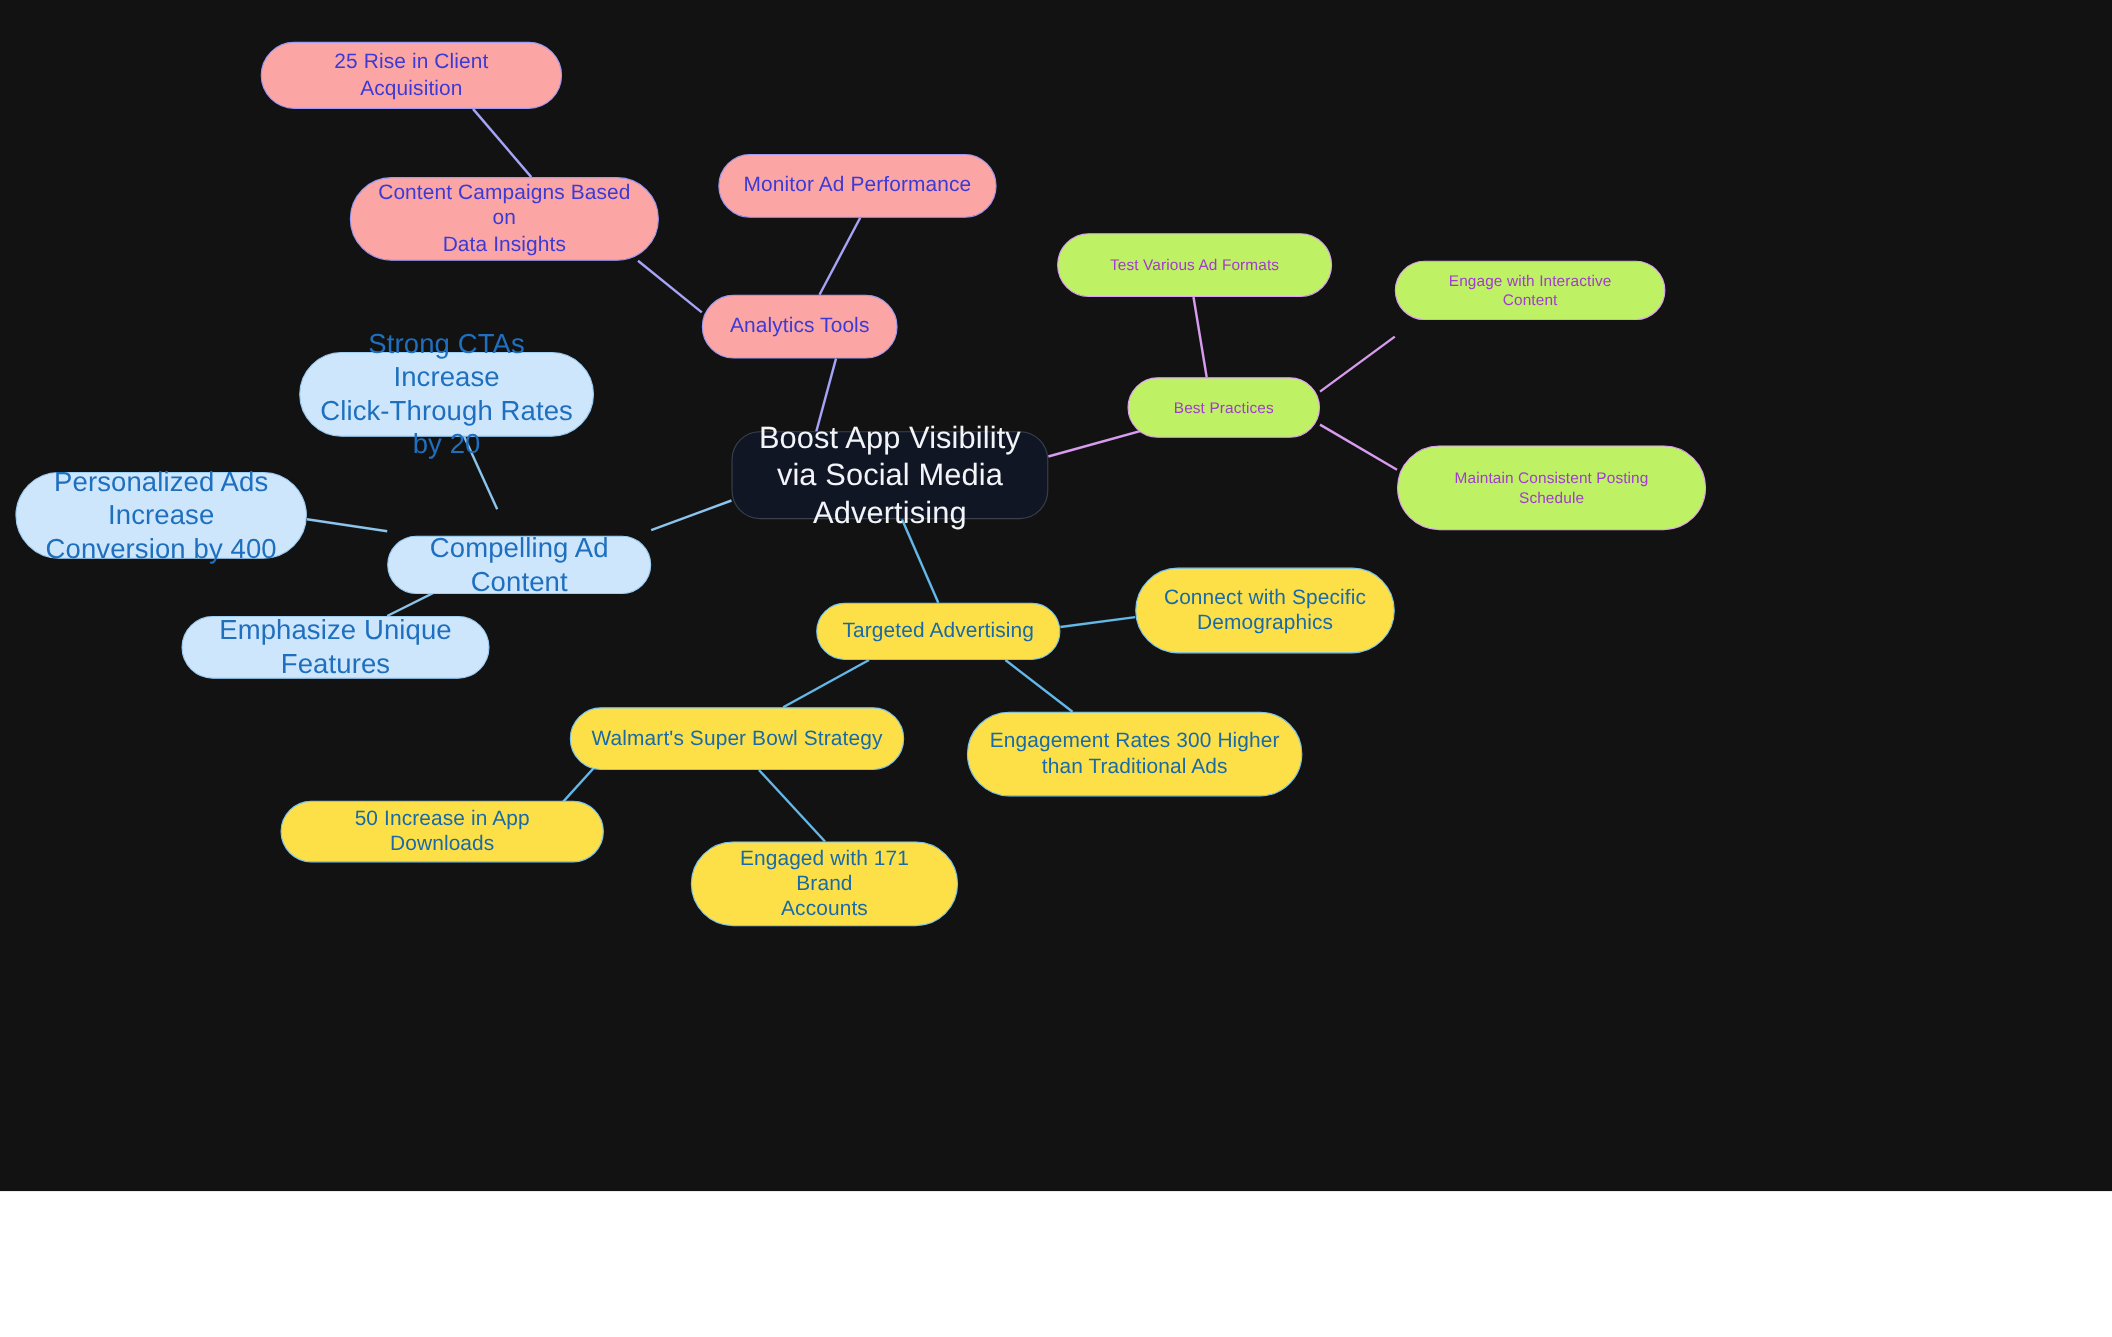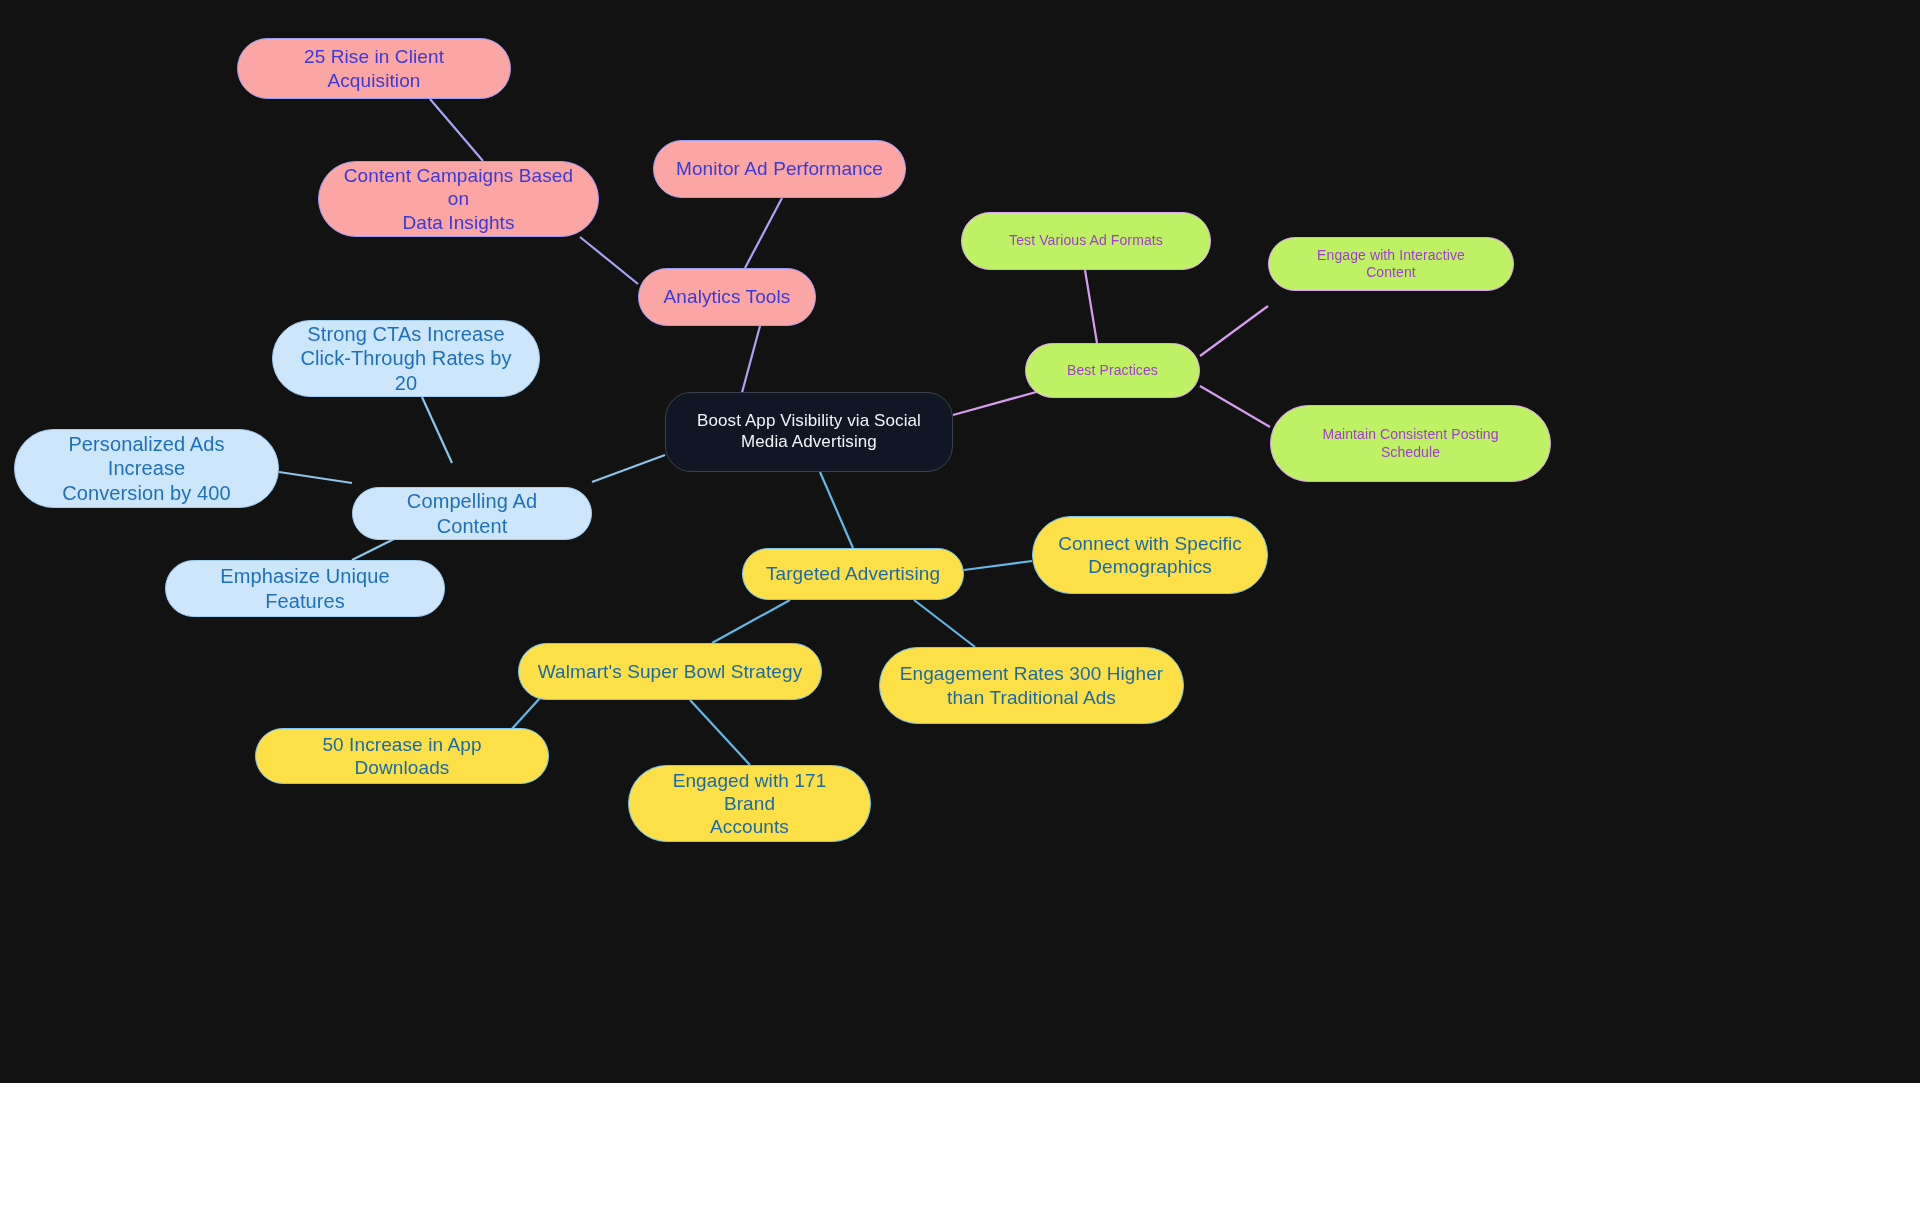--- a/index.html
+++ b/index.html
@@ -47,39 +47,39 @@
     line-height: 1.22;
     letter-spacing: 0.1px;
     padding: 4px 18px;
     white-space: pre-line;
   }
   .node-root {
     background: #101624;
     border-color: #39414f;
     color: #f2f4f8;
     border-radius: 26px;
-    font-size: 17px;
+    font-size: 28px;
   }
   .node-purple {
     background: #fca5a5;
     border-color: #9f9cf7;
     color: #3b3ad4;
     font-size: 19px;
   }
   .node-pink {
     background: #bef264;
     border-color: #e0a4f6;
     color: #a13ccf;
     font-size: 14px;
   }
   .node-blue {
     background: #cde6fb;
     border-color: #9fcff7;
     color: #1f6fbf;
-    font-size: 20px;
+    font-size: 25px;
   }
   .node-blue-strong {
     background: #fde047;
     border-color: #7dc7f2;
     color: #1a6aa8;
     font-size: 19px;
   }
   #footer-bar {
     position: absolute;
     left: 0;

